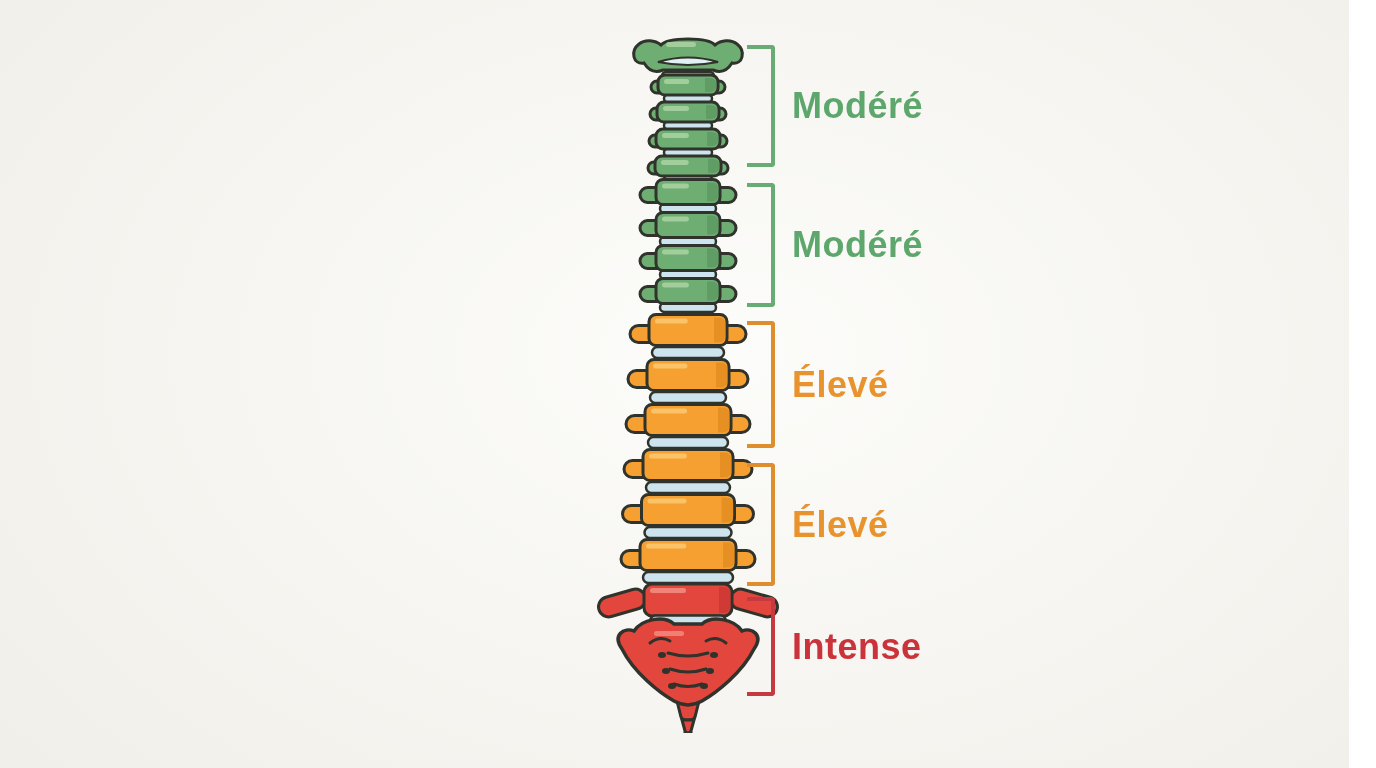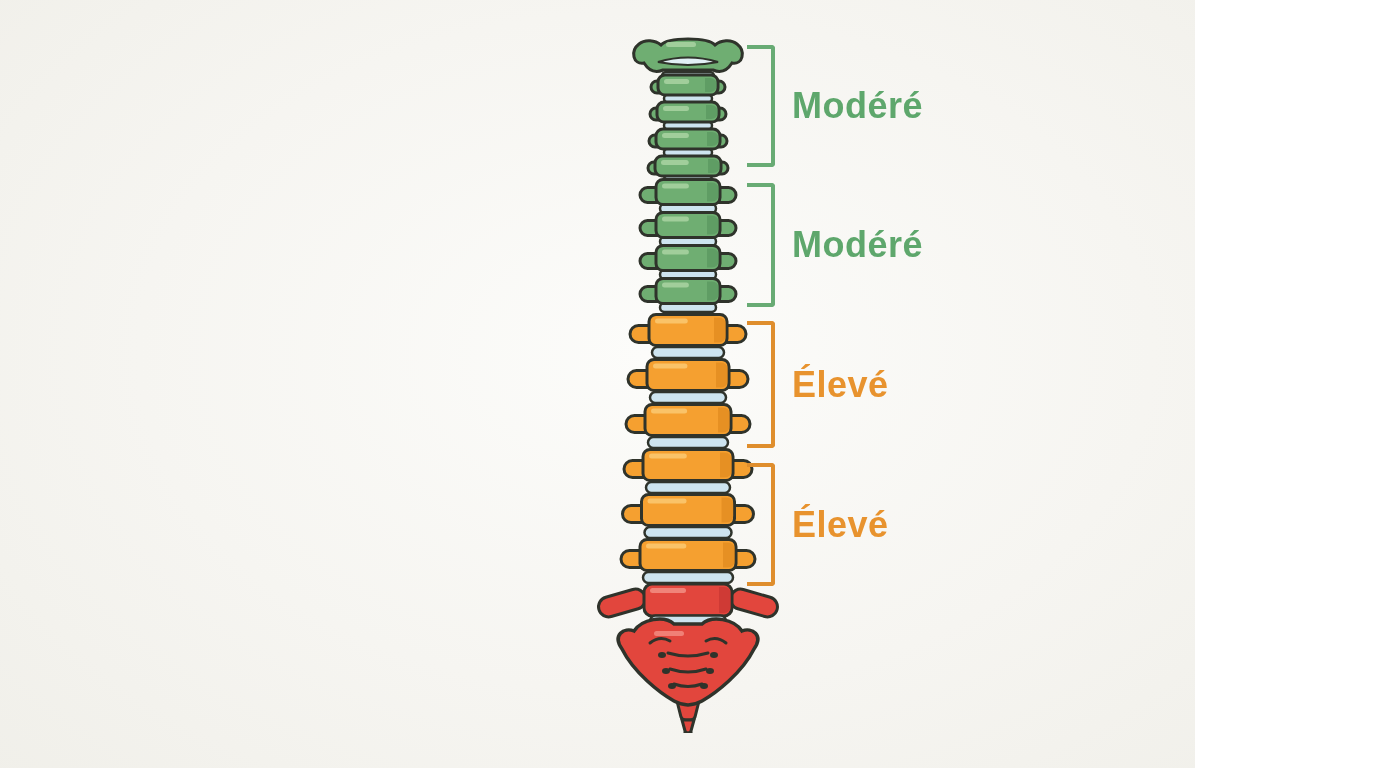--- a/index.html
+++ b/index.html
@@ -1,18 +1,18 @@
 <!DOCTYPE html>
 <html><head>
 <meta charset="utf-8">
 <style>
   * { margin:0; padding:0; box-sizing:border-box; }
   html,body { width:1376px; height:768px; overflow:hidden;
               font-family:"Liberation Sans", sans-serif; }
-  .stage { position:relative; width:1195px; height:768px;
+  .stage { position:relative; width:1349px; height:768px;
            background: radial-gradient(ellipse 920px 620px at 54% 46%,
                        #fcfcfa 0%, #f6f5f1 55%, #f0efe9 100%); }
   #spine-svg { position:absolute; left:578px; top:33px; width:220px; height:700px; }
   .annot { position:absolute; left:747px; width:280px; }
   .bracket { position:absolute; left:0; top:0; height:100%; width:28px;
              border-style:solid; border-width:4px 4px 4px 0;
              border-radius:0 4px 4px 0; }
   .annot-label { position:absolute; left:45px; top:50%;
                  transform:translateY(-50%);
                  font-size:36px; font-weight:700; color:var(--c);
@@ -149,14 +149,18 @@
   <div class="annot" style="top: 321px; height: 127px; --c: #e8932e;">
     <div class="bracket" style="border-color: rgb(223, 142, 45);"></div>
     <div class="annot-label">Élevé</div>
   </div>
 
   <div class="annot" style="top: 463px; height: 123px; --c: #e8932e;">
     <div class="bracket" style="border-color: rgb(223, 142, 45);"></div>
     <div class="annot-label">Élevé</div>
   </div>
 
+  <div class="annot" style="top: 597px; height: 99px; --c: #cb333b;">
+    <div class="bracket" style="border-color: rgb(196, 58, 64);"></div>
+    <div class="annot-label">Intense</div>
+  </div>
 
 </div>
 
 </body></html>

